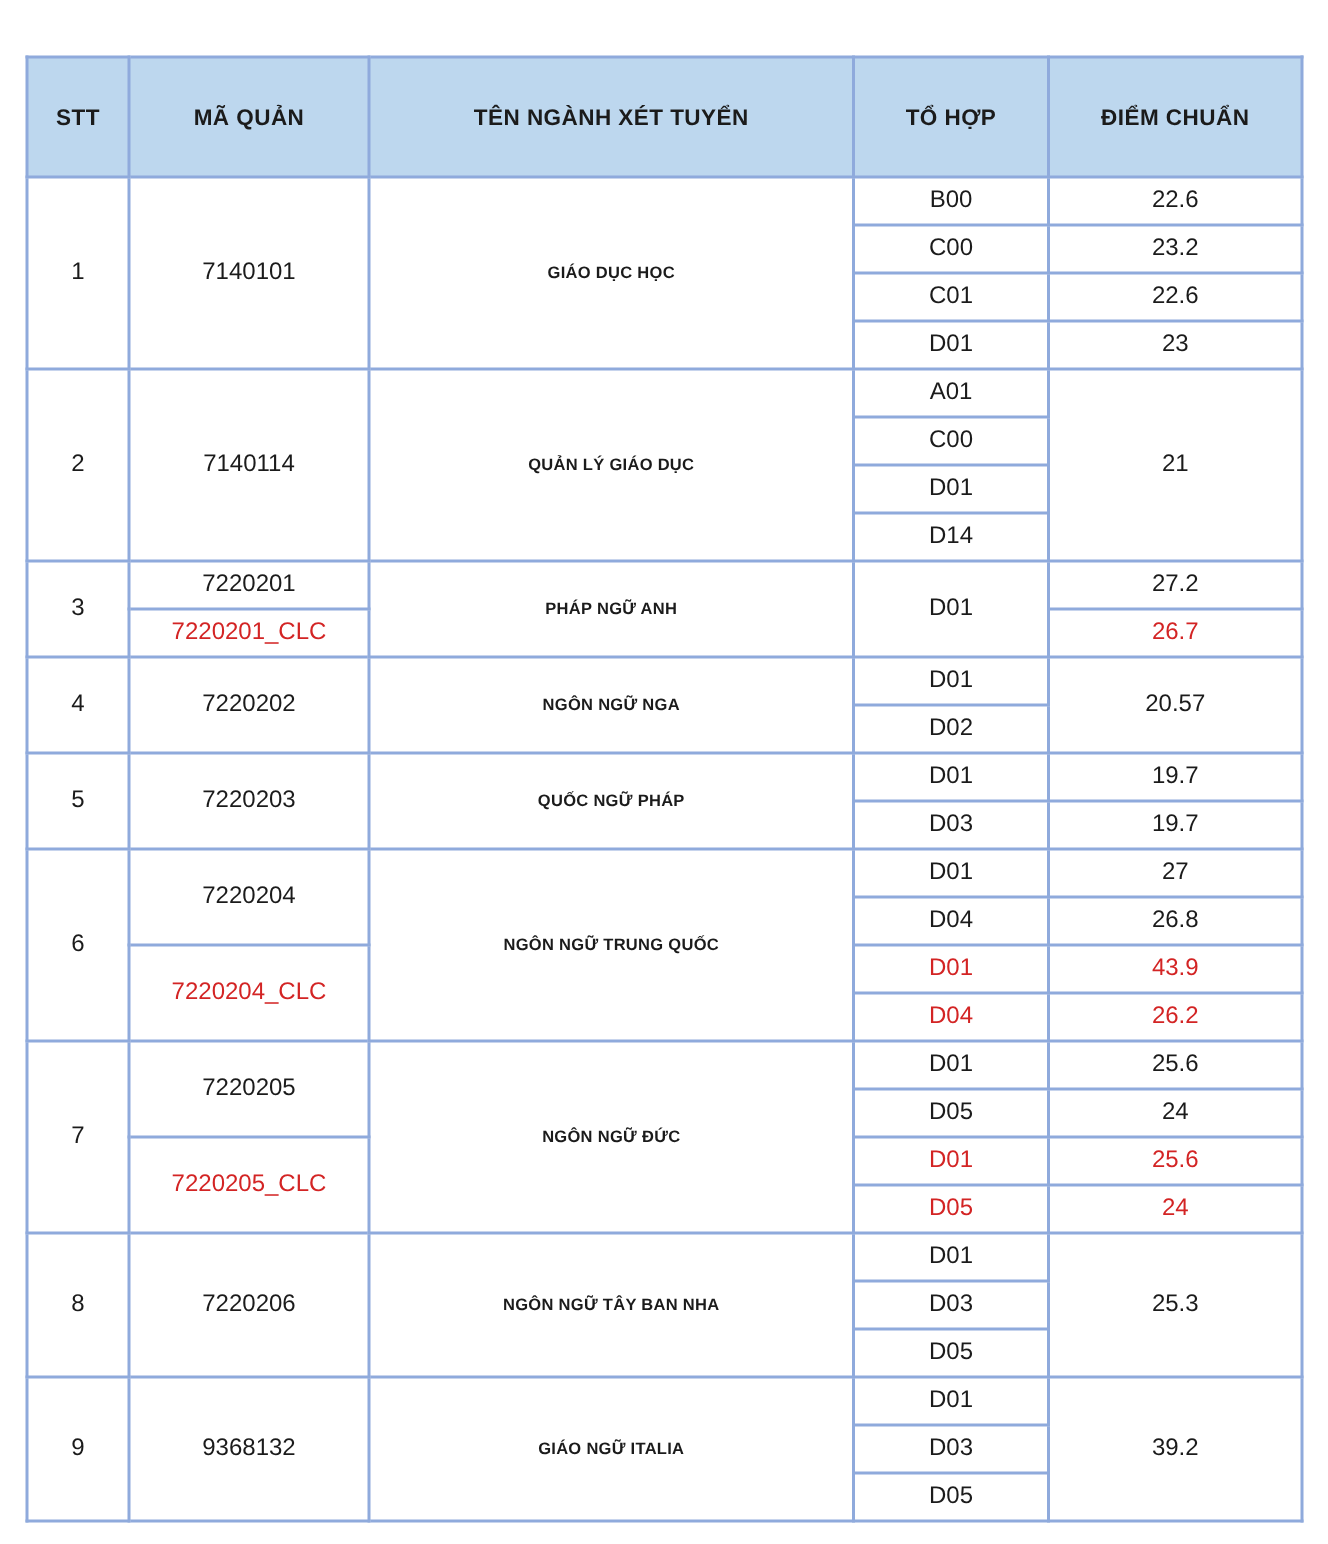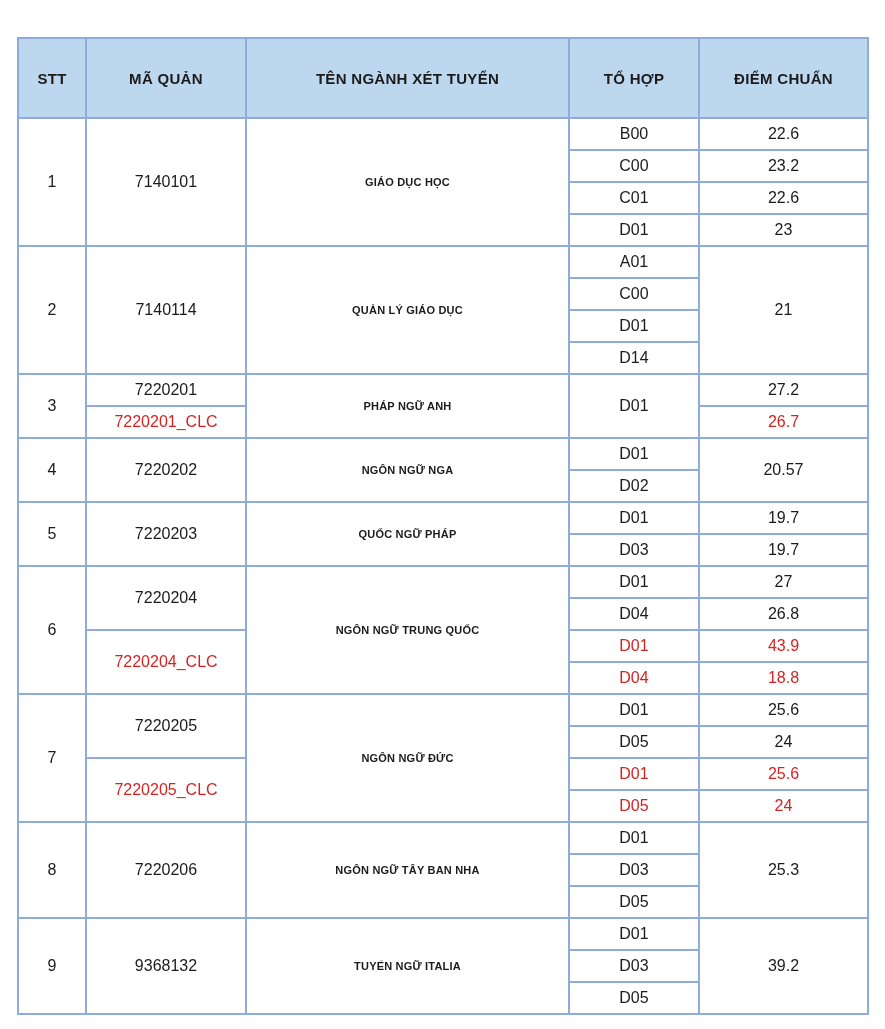--- a/index.html
+++ b/index.html
@@ -136,21 +136,21 @@
       <td>D04</td>
       <td>26.8</td>
     </tr>
     <tr>
       <td rowspan="2" class="red">7220204_CLC</td>
       <td class="red">D01</td>
       <td class="red">43.9</td>
     </tr>
     <tr>
       <td class="red">D04</td>
-      <td class="red">18.8</td>
+      <td class="red">26.2</td>
     </tr>
 
     <tr>
       <td rowspan="4">7</td>
       <td rowspan="2">7220205</td>
       <td rowspan="4" class="name">NGÔN NGỮ ĐỨC</td>
       <td>D01</td>
       <td>25.6</td>
     </tr>
     <tr>
@@ -177,21 +177,21 @@
     <tr>
       <td>D03</td>
     </tr>
     <tr>
       <td>D05</td>
     </tr>
 
     <tr>
       <td rowspan="3">9</td>
       <td rowspan="3">9368132</td>
-      <td rowspan="3" class="name">TUYỂN NGỮ ITALIA</td>
+      <td rowspan="3" class="name">GIÁO NGỮ ITALIA</td>
       <td>D01</td>
       <td rowspan="3">39.2</td>
     </tr>
     <tr>
       <td>D03</td>
     </tr>
     <tr>
       <td>D05</td>
     </tr>
   </tbody>

